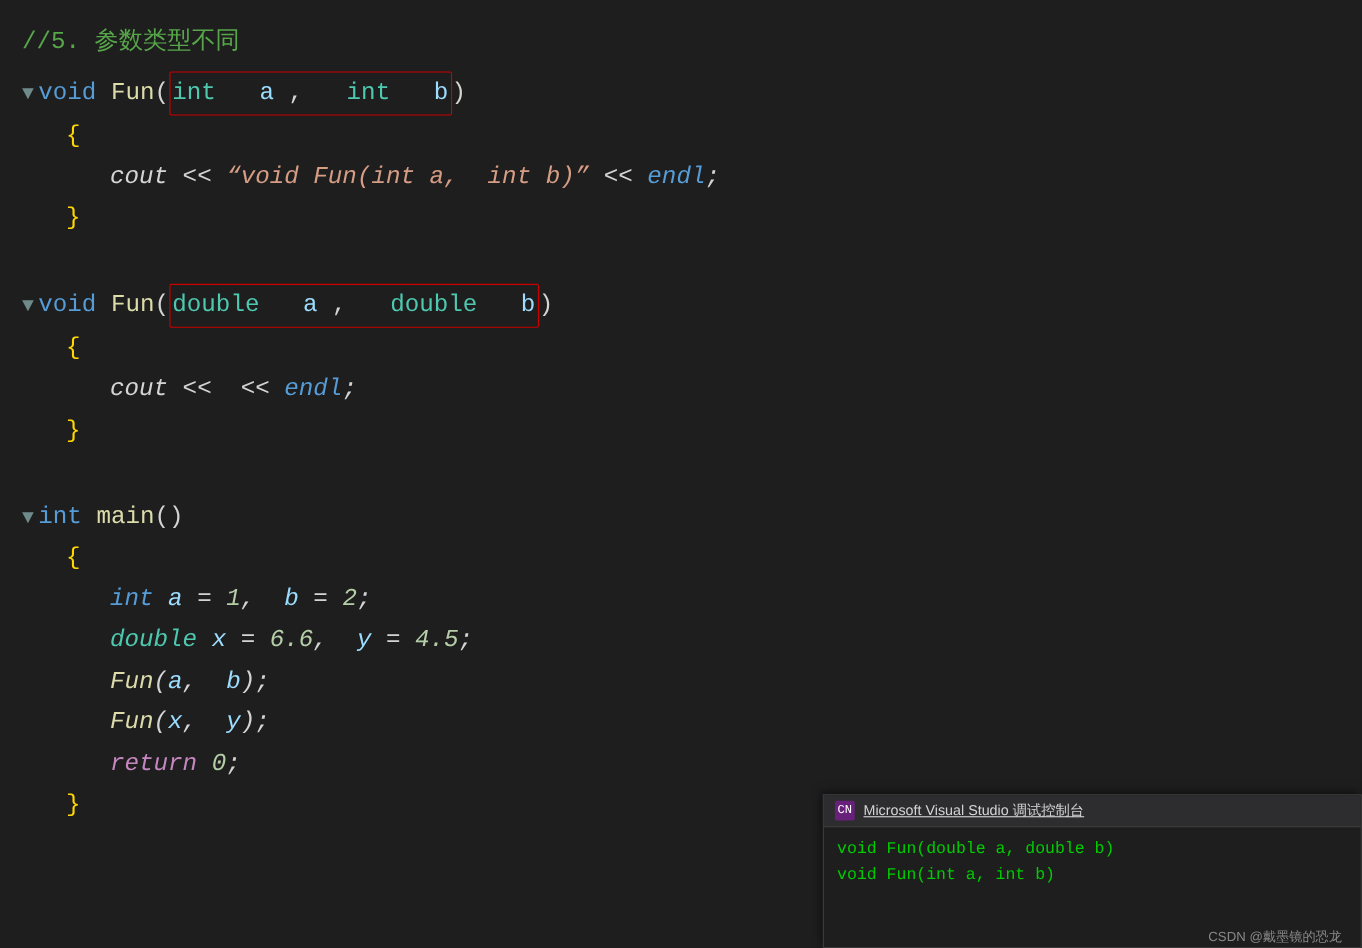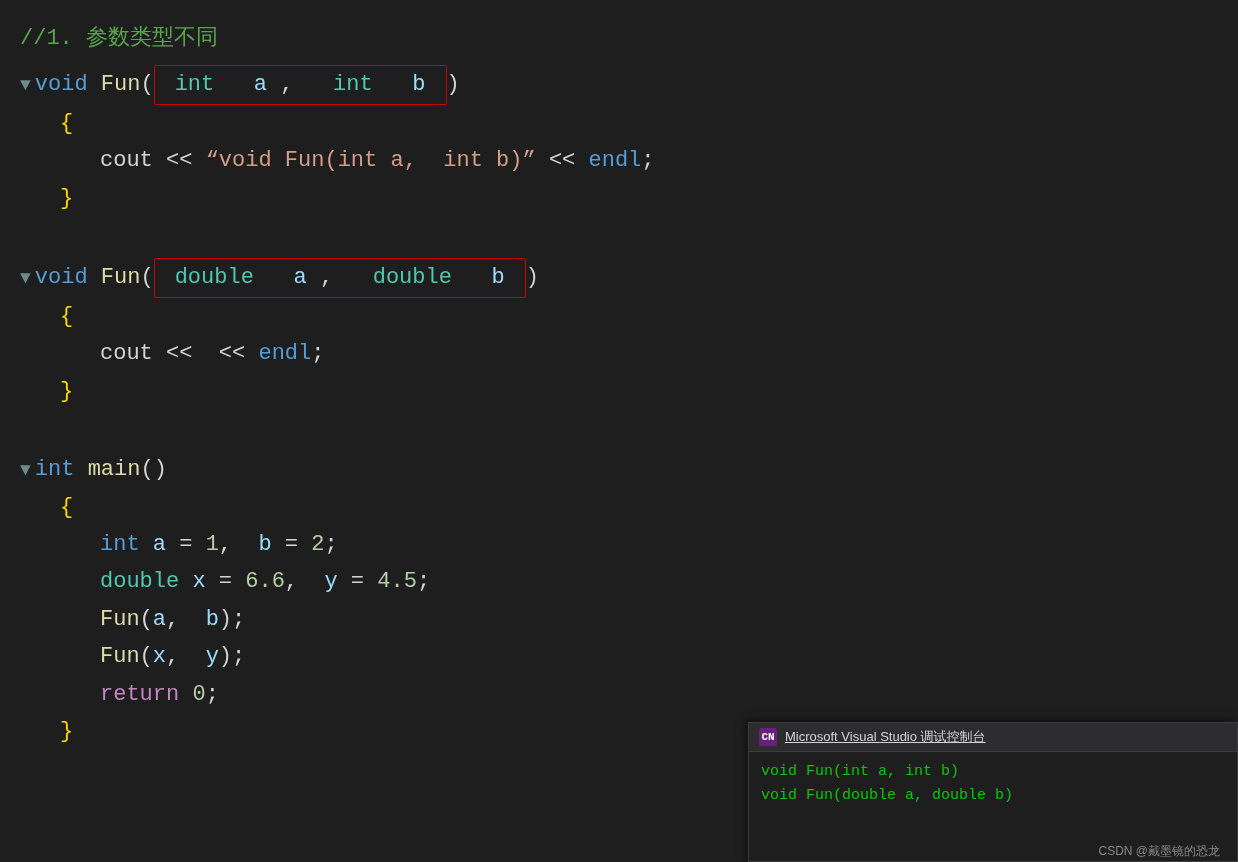--- a/index.html
+++ b/index.html
@@ -47,25 +47,25 @@
     .plain { color: #d4d4d4; }
     .brace { color: #ffd700; }
     .endl-kw { color: #569cd6; }
     .number { color: #b5cea8; }
     .return-kw { color: #c586c0; }
 
     .highlight-box {
       display: inline;
       border: 1.5px solid #cc0000;
       border-radius: 2px;
-      padding: 0 20px;
+      padding: 0 2px;
     }
 
     .indent1 { padding-left: 40px; }
-    .indent2 { padding-left: 80px; }
+    .indent2 { padding-left: 80px; font-style: italic; }
 
     .section {
       position: relative;
       margin-bottom: 4px;
     }
 
     
     .console-popup {
       position: absolute;
       bottom: 0;
@@ -88,21 +88,21 @@
 
     .console-icon {
       width: 18px;
       height: 18px;
       background-color: #68217a;
       display: inline-flex;
       align-items: center;
       justify-content: center;
       font-size: 11px;
       color: white;
-      font-weight: bold;
+      font-weight: normal;
       border-radius: 2px;
       flex-shrink: 0;
     }
 
     .console-title {
       color: #d4d4d4;
       font-size: 13px;
       font-family: 'Microsoft YaHei', Arial, sans-serif;
       text-decoration: underline;
     }
@@ -127,21 +127,21 @@
       font-family: 'Microsoft YaHei', Arial, sans-serif;
     }
   </style>
 </head>
 <body>
 
 <div class="code-area">
 
   
   <div class="line comment-line">
-    <span>//1. 参数类型不同</span>
+    <span>//5. 参数类型不同</span>
   </div>
 
   
   <div class="section">
     <div class="line">
       <span class="collapse-icon">▼</span>
       <span class="kw-void">void</span>
       <span class="plain">&nbsp;</span>
       <span class="fn-name">Fun</span>
       <span class="punctuation">(</span>
@@ -283,23 +283,23 @@
 
 <div class="console-popup">
   <div class="console-titlebar">
     <span class="console-icon">
       <span>CN</span>
     </span>
     <span class="console-title">Microsoft Visual Studio 调试控制台</span>
   </div>
   <div class="console-output">
     <div class="console-line">
+      <span>void Fun(double a, double b)</span>
+    </div>
+    <div class="console-line">
       <span>void Fun(int a, int b)</span>
-    </div>
-    <div class="console-line">
-      <span>void Fun(double a, double b)</span>
     </div>
   </div>
 </div>
 
 <div class="watermark">
   <span>CSDN @戴墨镜的恐龙</span>
 </div>
 
 </body></html>

